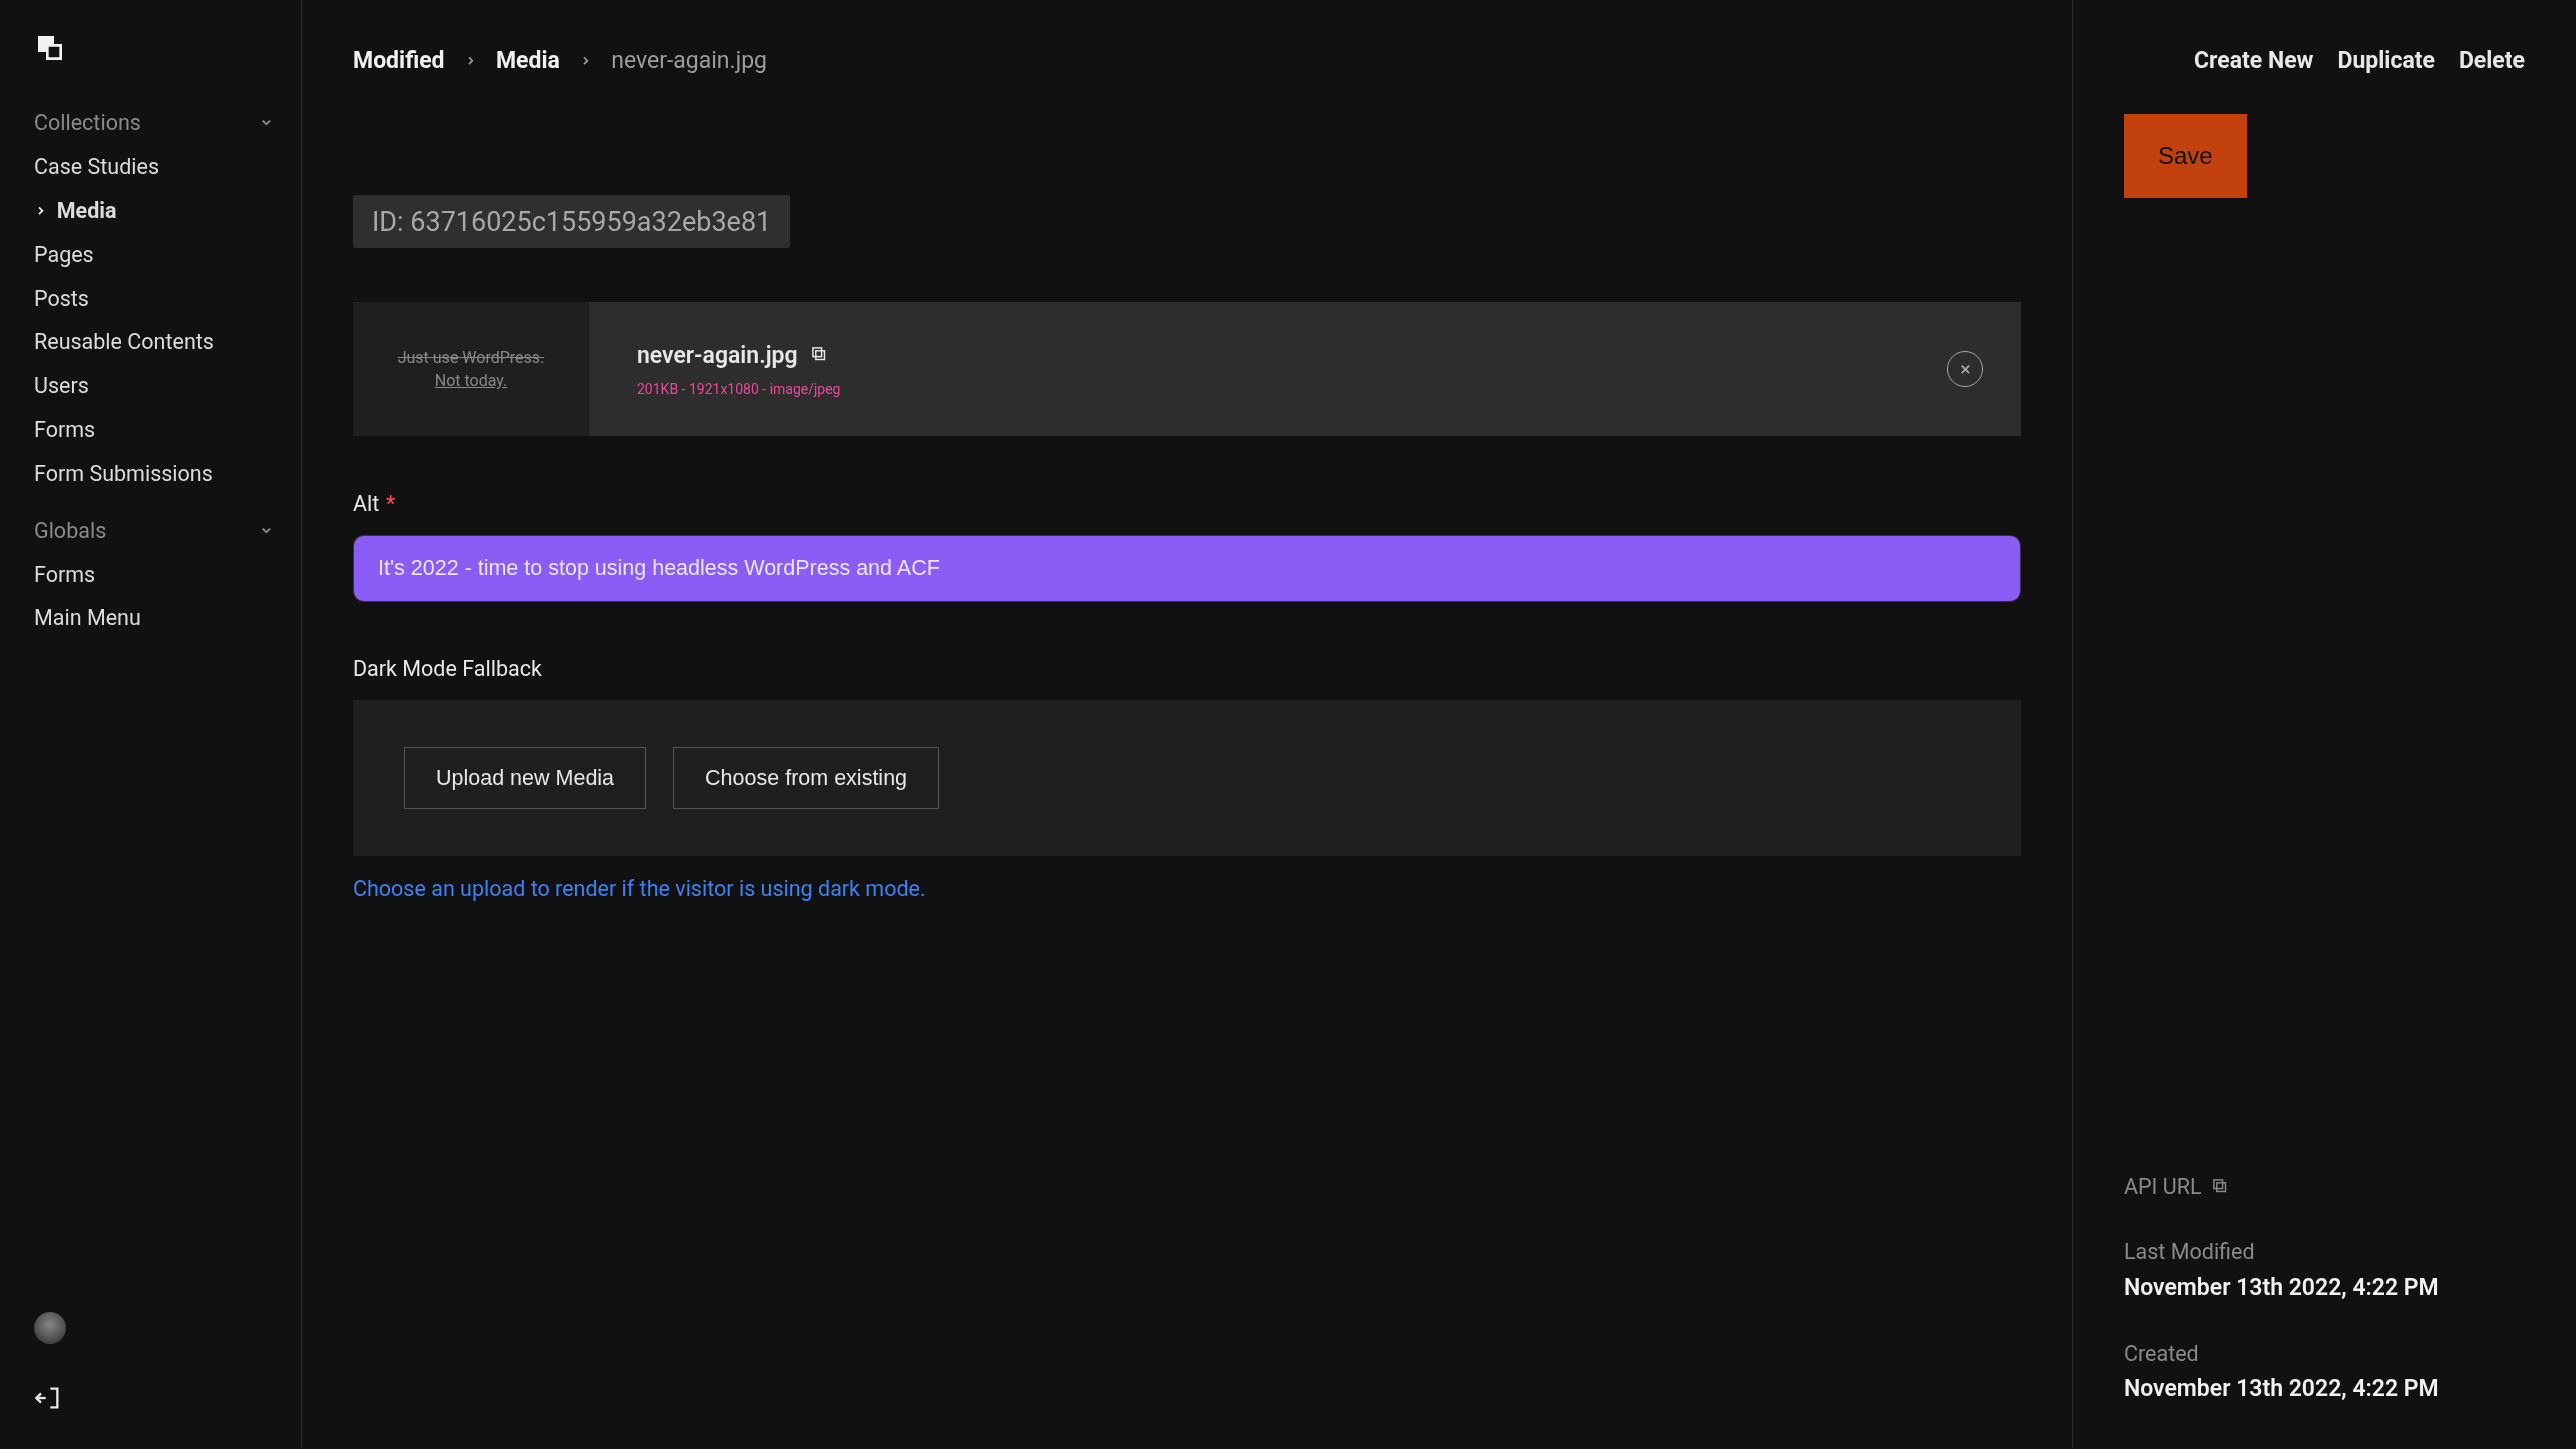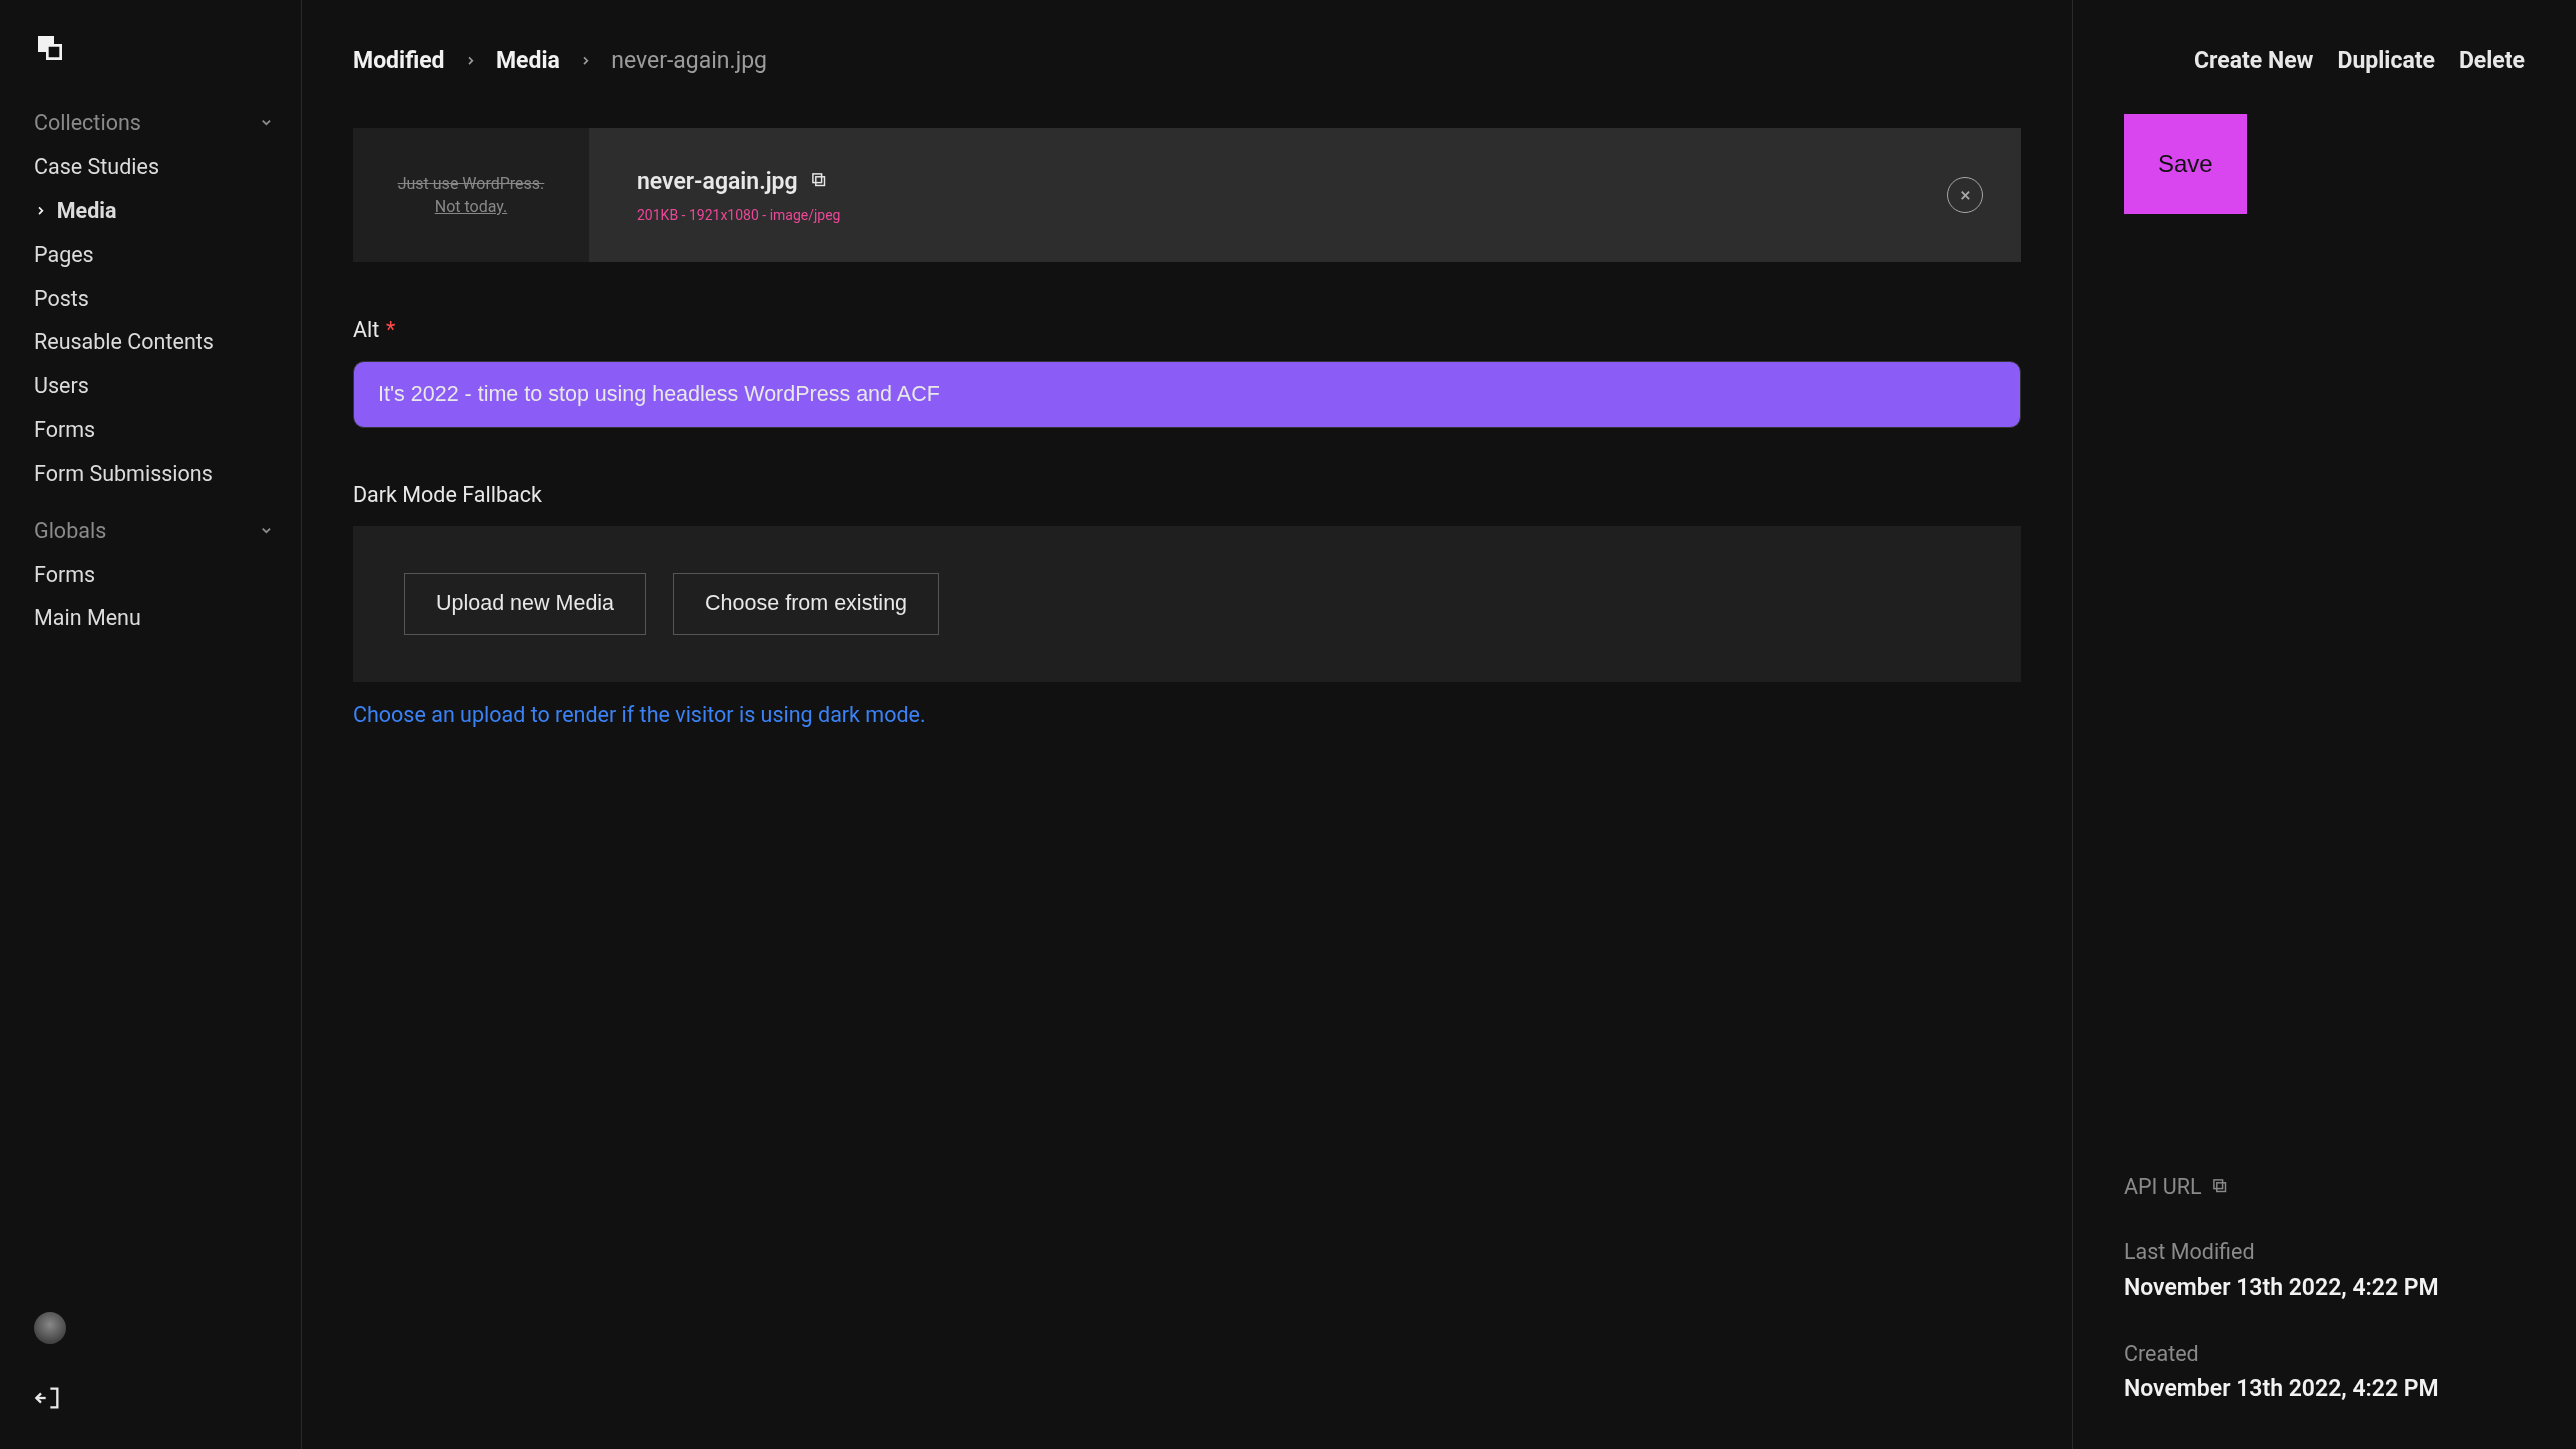--- a/index.html
+++ b/index.html
@@ -173,24 +173,24 @@
 .doc-actions-row {
   display: flex;
   justify-content: flex-end;
   gap: 24px;
   font-size: 23px;
   font-weight: 700;
 }
 .doc-actions-row span { cursor: pointer; }
 .save-btn {
   margin-top: 40px;
-  background: #d946ef;
+  background: #c2410c;
   color: #111;
   border: none;
-  padding: 36px 34px;
+  padding: 28px 34px;
   font-size: 24px;
   align-self: flex-start;
   cursor: pointer;
 }
 .rightcol-meta-block {
   margin-top: auto;
   display: flex;
   flex-direction: column;
   gap: 40px;
 }
@@ -278,20 +278,24 @@
       <svg class="crumb-sep" width="13.4" height="13.4" viewBox="0 0 24 24" fill="none" stroke="#999" stroke-width="3">
           <path d="M9 6l6 6-6 6"></path>
         </svg>
       <span class="crumb-link">Media</span>
       <svg class="crumb-sep" width="13.4" height="13.4" viewBox="0 0 24 24" fill="none" stroke="#999" stroke-width="3">
           <path d="M9 6l6 6-6 6"></path>
         </svg>
       <span class="crumb-current">never-again.jpg</span>
     </nav>
 
+    <div class="id-badge">
+      <span>ID:</span>
+      <span>63716025c155959a32eb3e81</span>
+    </div>
 
     <div class="media-row">
       <div class="media-thumb">
         <span class="line1">Just use WordPress.</span>
         <span class="line2">Not today.</span>
       </div>
       <div class="media-info">
         <div class="media-info-left">
           <div class="media-file-row">
             <span>never-again.jpg</span>

